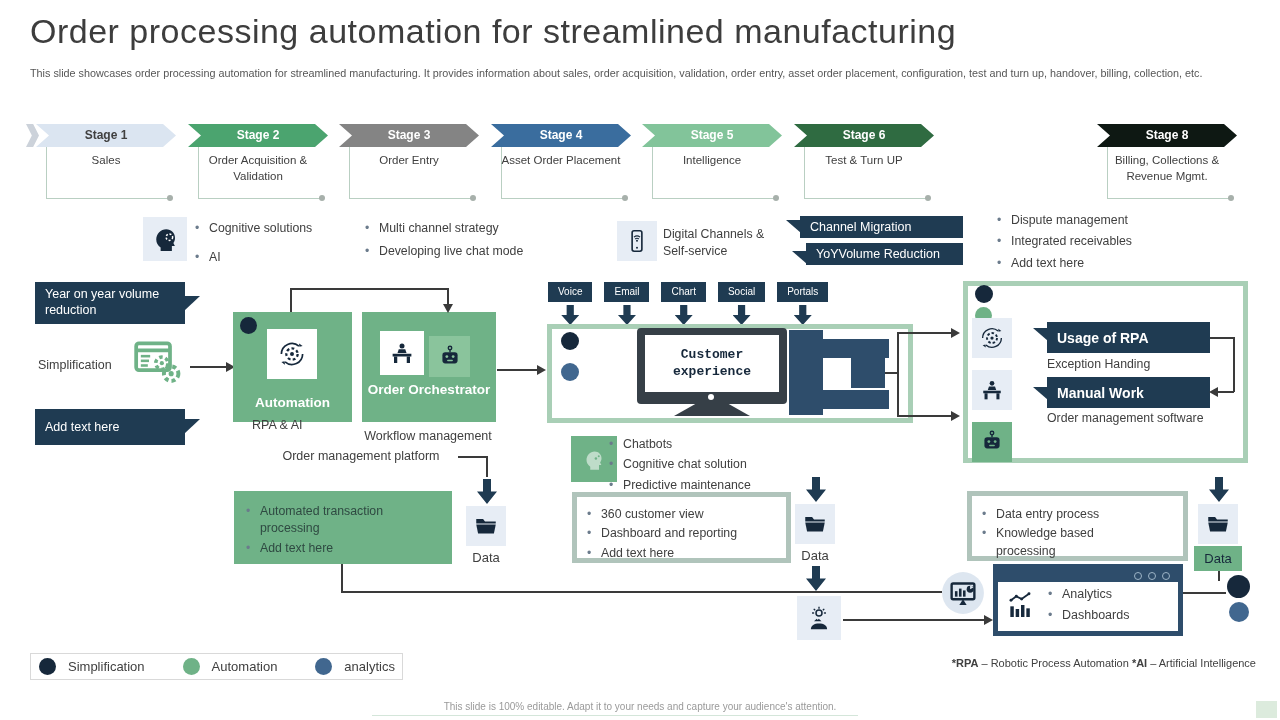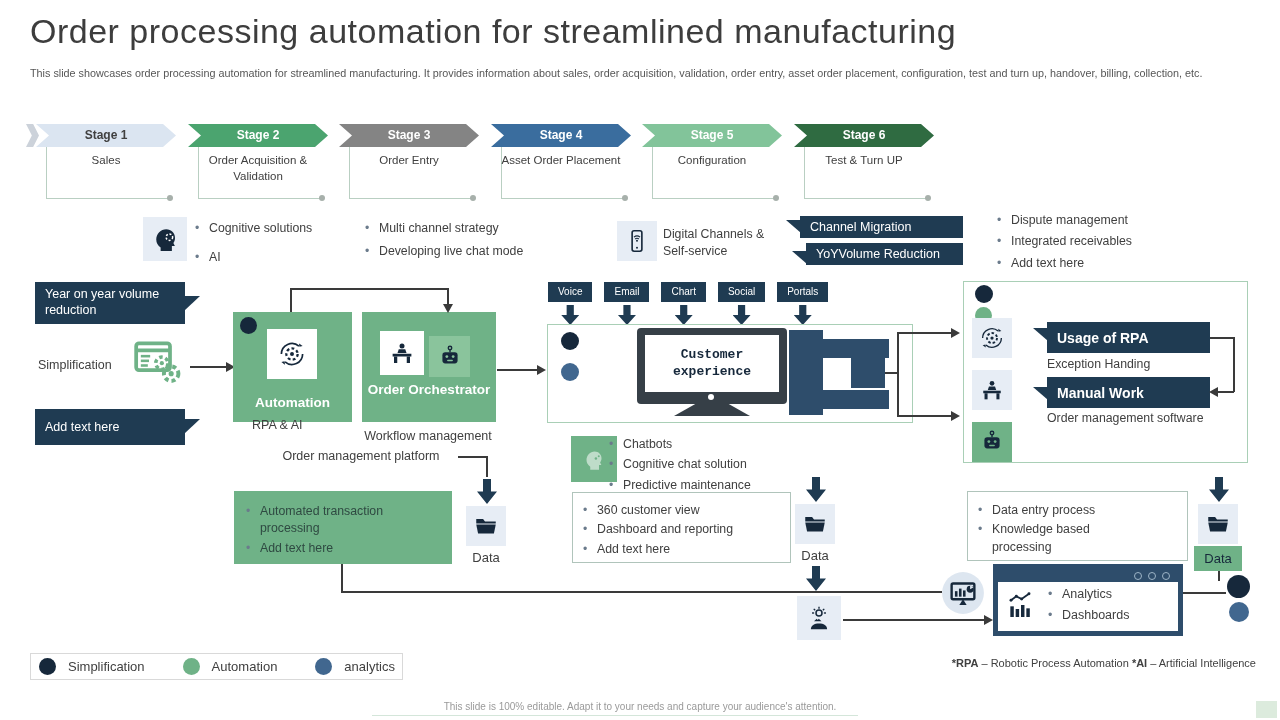--- a/index.html
+++ b/index.html
@@ -30,21 +30,21 @@
   ul.blist li::before{content:"•";position:absolute;left:2px;color:#6b7b8c;}
   .hline{background:#3a3a3a;height:1.5px;}
   .vline{background:#3a3a3a;width:1.5px;}
   .ah-right{width:0;height:0;border-top:5px solid transparent;border-bottom:5px solid transparent;border-left:9px solid #3a3a3a;}
   .ah-left{width:0;height:0;border-top:5px solid transparent;border-bottom:5px solid transparent;border-right:9px solid #3a3a3a;}
   .ah-down{width:0;height:0;border-left:5px solid transparent;border-right:5px solid transparent;border-top:9px solid #3a3a3a;}
   .blockarrow{background:#1f3b52;clip-path:polygon(30% 0,70% 0,70% 50%,100% 50%,50% 100%,0 50%,30% 50%);}
   .gbox{background:#6fb287;}
   .circ{border-radius:50%;}
   .txt{font-size:12.3px;color:#404040;}
-  .lightbox{border:1px solid #1d4ed8;background:#fff;box-sizing:border-box;}
+  .lightbox{border:5px solid #1d4ed8;background:#fff;box-sizing:border-box;}
   
   .chanrow{left:548px;top:282px;display:flex;gap:12px;}
   .chan{display:flex;flex-direction:column;align-items:center;}
   .chan-label{background:#1f3b52;color:#fff;font-size:10px;line-height:20px;padding:0 10px;}
   .chan .blockarrow{width:18px;height:20px;margin-top:3px;}
   
   .monitor{left:637px;top:328px;width:150px;height:76px;background:#363f47;border-radius:4px;padding:7px 8px 12px 8px;box-sizing:border-box;font-family:Liberation Mono, monospace;}
   .monitor .screen{width:100%;height:100%;background:#fff;display:flex;align-items:center;justify-content:center;
      text-align:center;font-size:13px;font-weight:bold;color:#16283b;line-height:1.25;}
   .monitor-dot{left:708px;top:394px;width:6px;height:6px;border-radius:50%;background:#fff;}
@@ -94,27 +94,33 @@
   </div>
   <div class="stage" style="left:491px">
     <div class="stage-head" style="background-color: rgb(58, 109, 158); color: rgb(255, 255, 255);">Stage 4</div>
     <div class="stage-frame"></div>
     <div class="stage-label">Asset Order Placement</div>
     <span class="stage-dot"></span>
   </div>
   <div class="stage" style="left:642px">
     <div class="stage-head" style="background-color: rgb(130, 196, 154); color: rgb(255, 255, 255);">Stage 5</div>
     <div class="stage-frame"></div>
-    <div class="stage-label">Configuration</div>
+    <div class="stage-label">Intelligence</div>
     <span class="stage-dot"></span>
   </div>
   <div class="stage" style="left:794px">
     <div class="stage-head" style="background-color: rgb(47, 107, 65); color: rgb(255, 255, 255);">Stage 6</div>
     <div class="stage-frame"></div>
     <div class="stage-label">Test &amp; Turn UP</div>
+    <span class="stage-dot"></span>
+  </div>
+  <div class="stage" style="left:1097px">
+    <div class="stage-head" style="background-color: rgb(14, 24, 19); color: rgb(255, 255, 255);">Stage 8</div>
+    <div class="stage-frame"></div>
+    <div class="stage-label">Billing, Collections &amp; Revenue Mgmt.</div>
     <span class="stage-dot"></span>
   </div>
 
   <div class="abs icsq" style="left:143px;top:217px;width:44px;height:44px">
     <svg width="30" height="30" viewBox="0 0 24 24">
       <path d="M8.5 21.5v-2.7C6.3 17.3 5 15.1 5 12.4 5 7.8 8.6 4.2 13 4.2c4 0 7 3 7 6.9 0 1.5-.5 2.9-1.3 4.1l1.2 2.4h-2.4v3.9z" fill="#16283b"></path>
       <circle cx="15.5" cy="10.5" r="2.6" fill="none" stroke="#ffffff" stroke-width="1.2" stroke-dasharray="1.6 1.4"></circle>
     </svg>
   </div>
   <ul class="abs blist" style="left:193px;top:220px">

